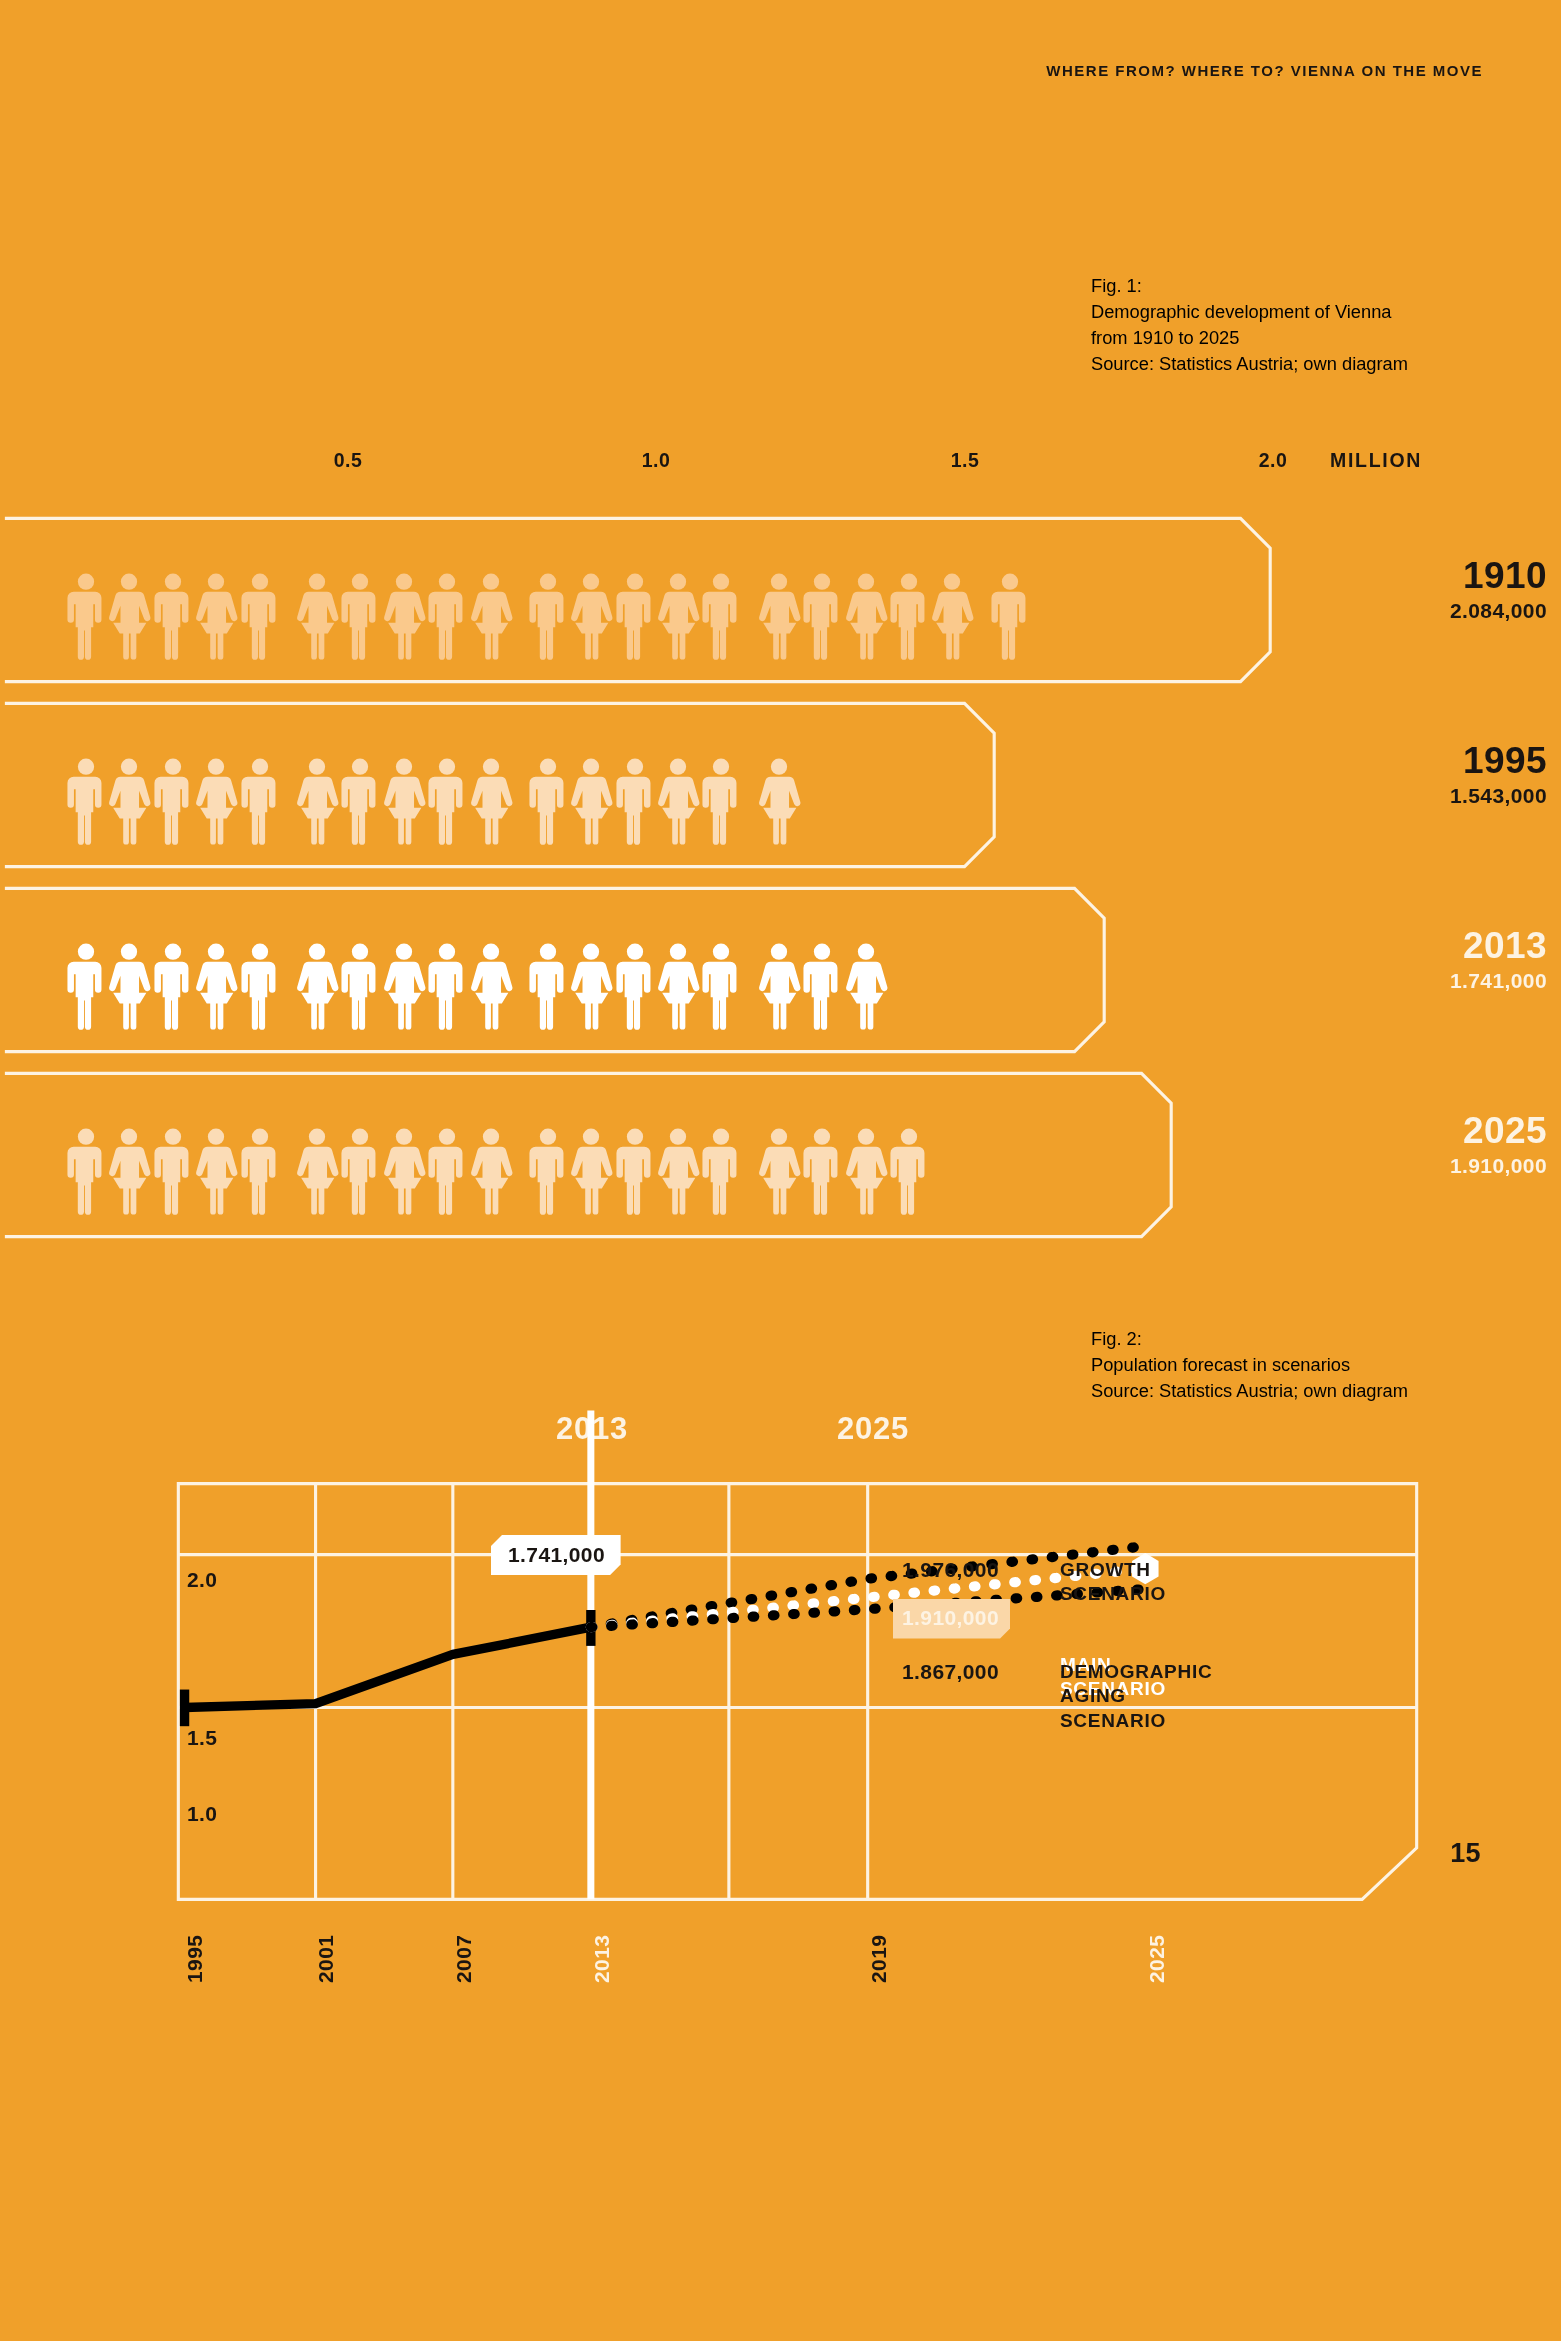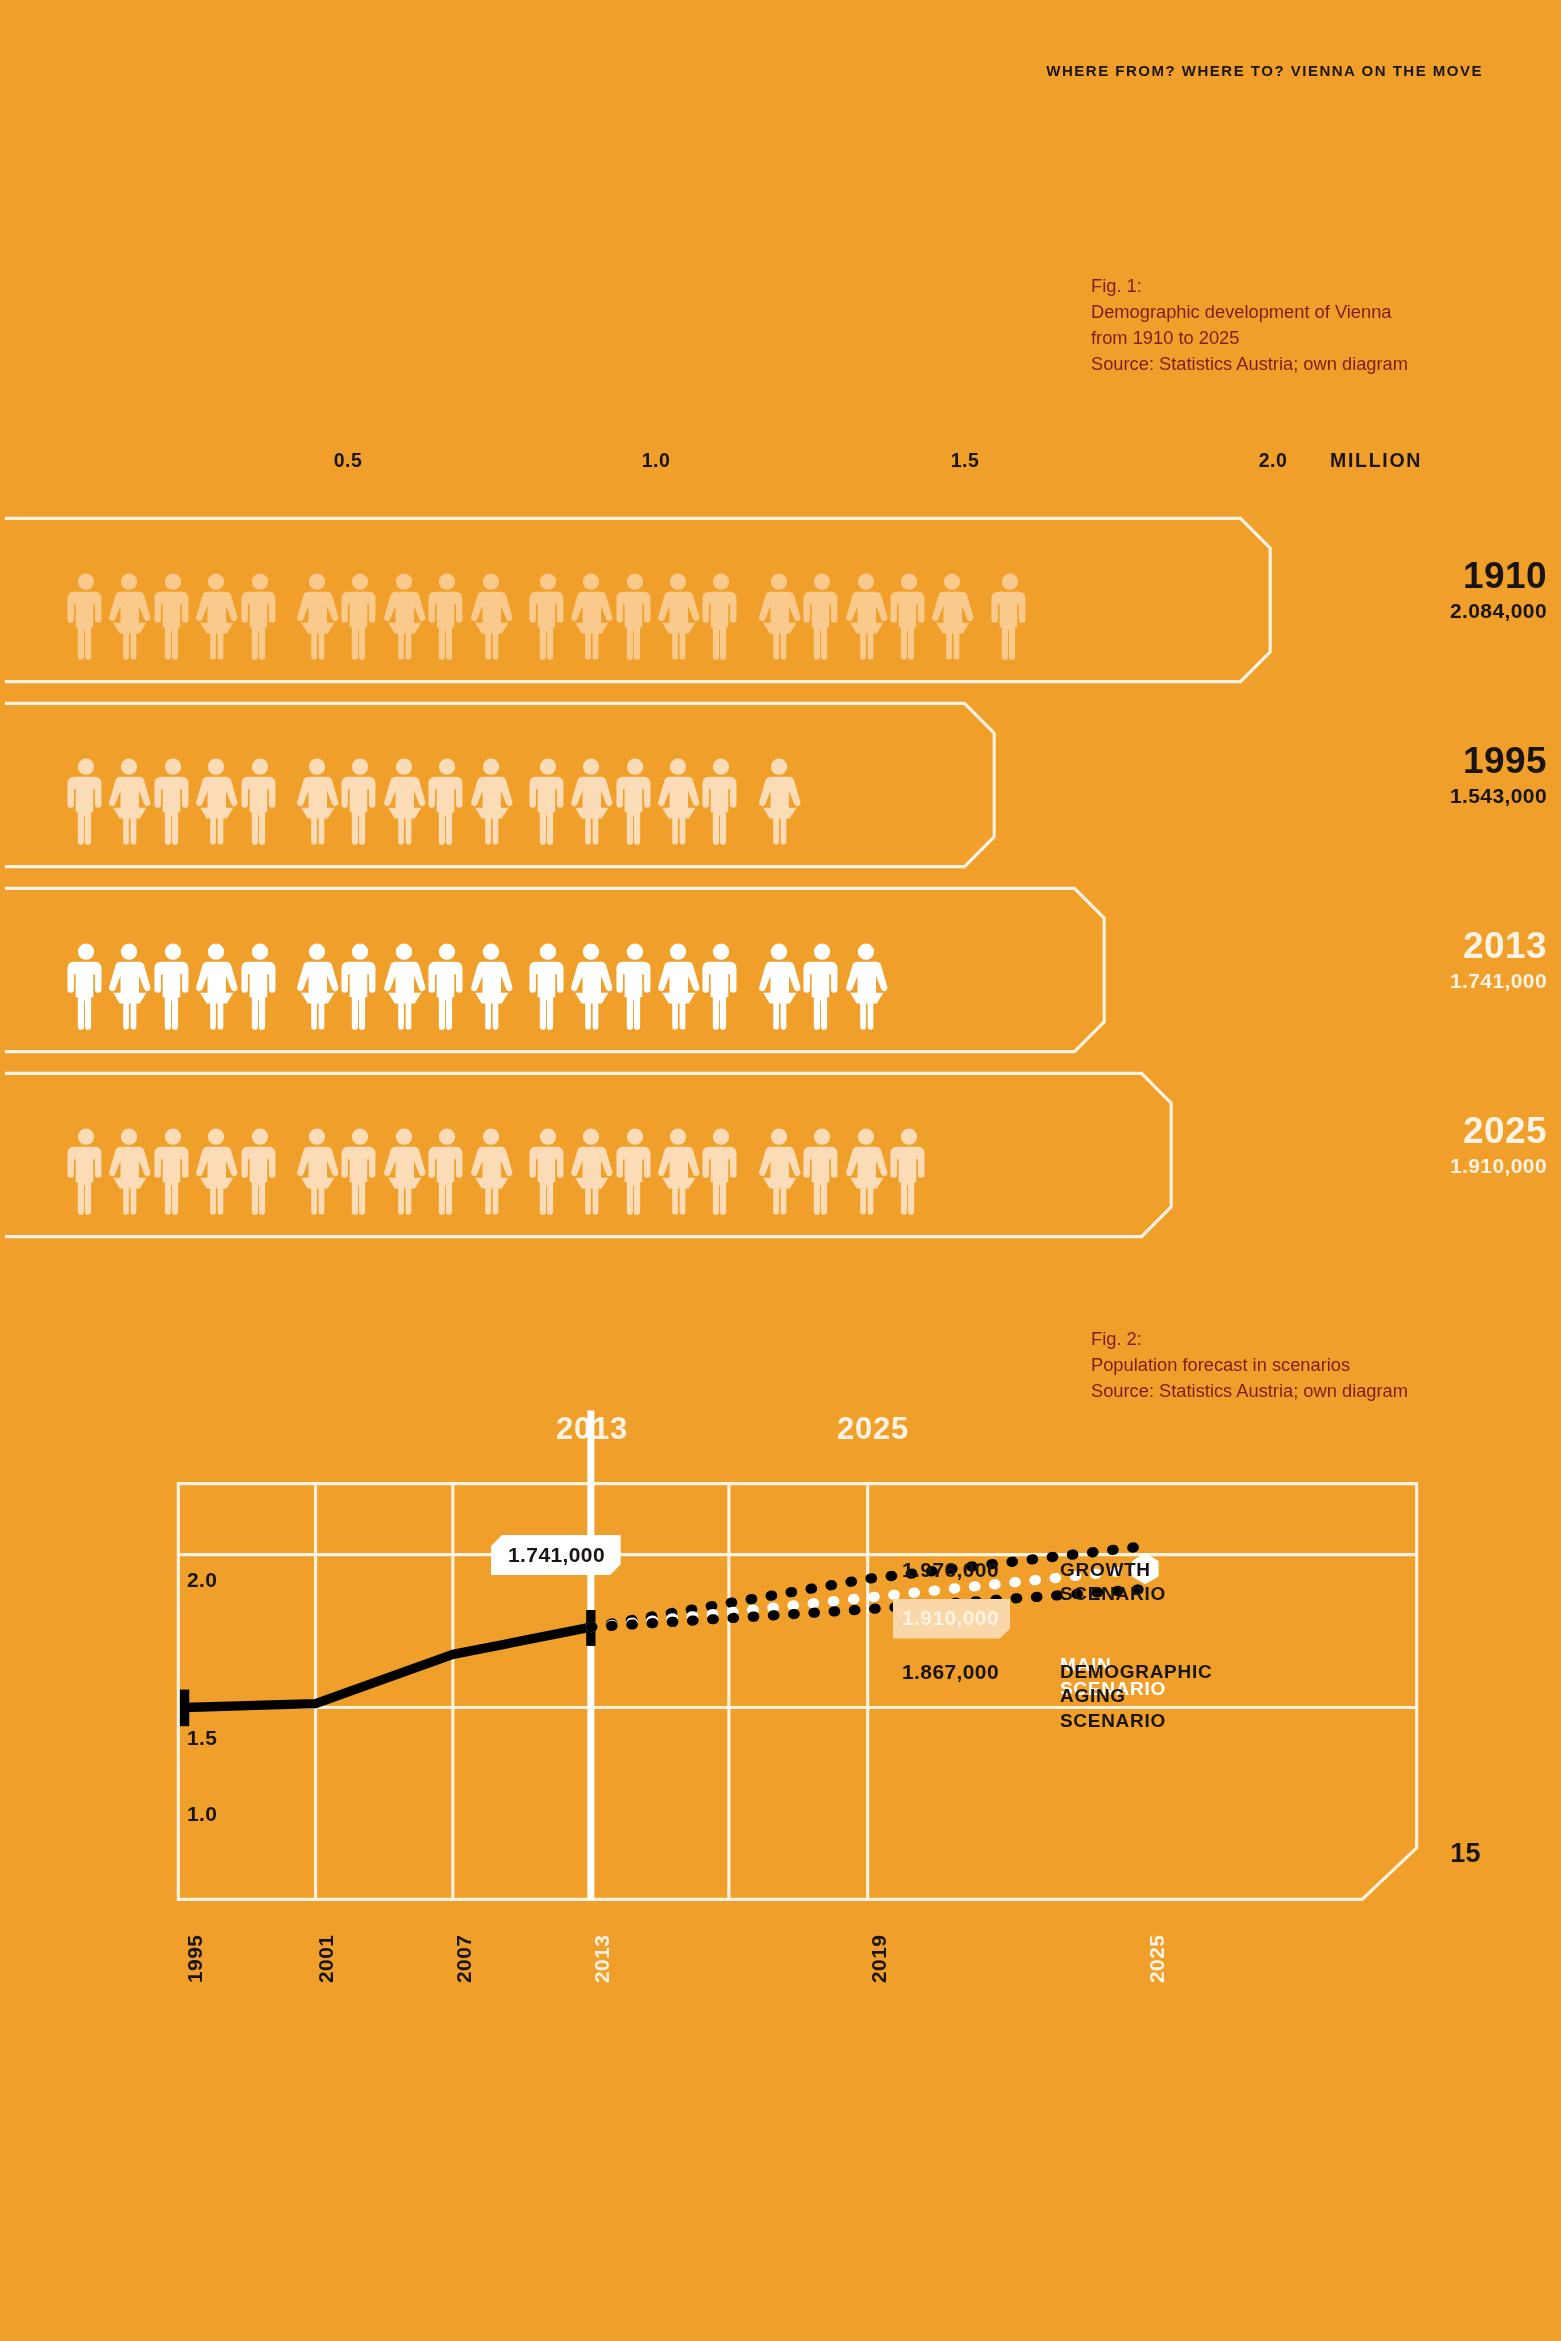--- a/index.html
+++ b/index.html
@@ -18,21 +18,21 @@
     position:absolute; top:62px; right:78px;
     font-size:15px; font-weight:bold; letter-spacing:1.5px;
     color:#1a1512; text-transform:uppercase;
     white-space:nowrap;
   }
 
   
   .caption {
     position:absolute;
     font-size:18.3px; line-height:1.42;
-    color:#7f1d1d;
+    color:#000000;
     white-space:pre-line;
   }
   #fig1-caption { top:273px; left:1091px; width:359px; }
   #fig2-caption { top:1326px; left:1091px; width:359px; }
 
   
   #fig1 { position:absolute; top:449px; left:16px; width:1561px; height:788px;padding-left:28px; }
 
   #fig1-scale { position:absolute; top:0; left:0; width:1561px; height:37px; }
   #fig1-scale .tick {

